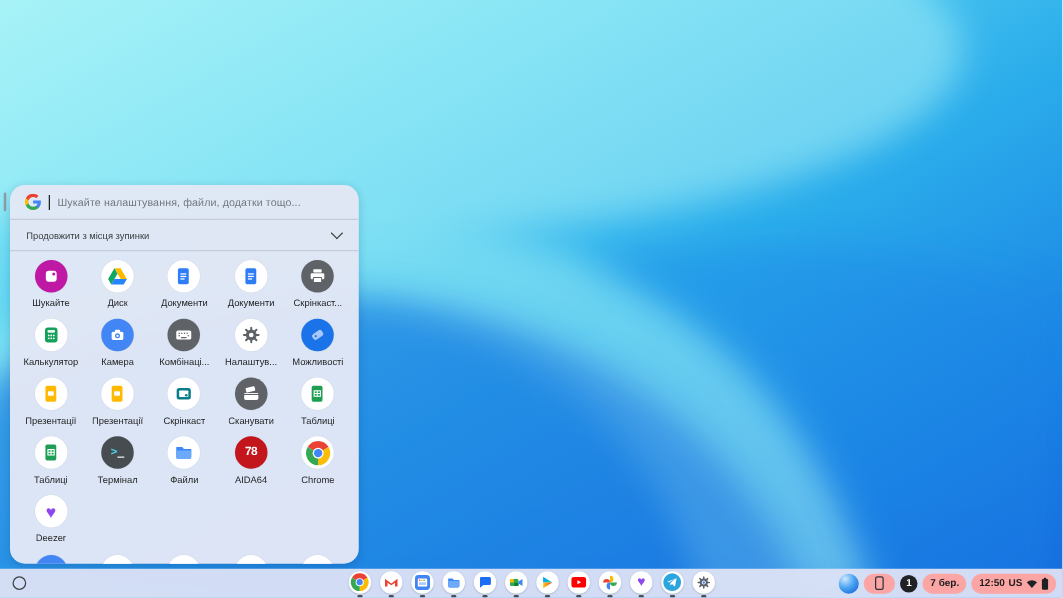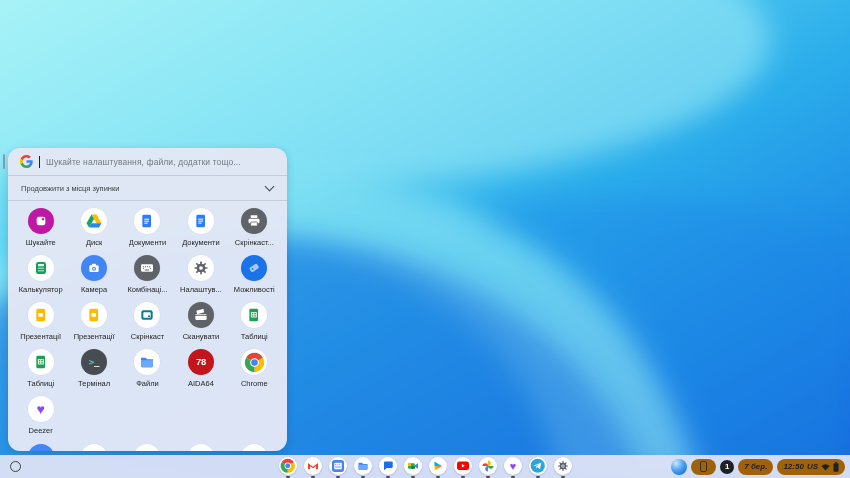--- a/index.html
+++ b/index.html
@@ -69,21 +69,21 @@
     display:flex;align-items:center;justify-content:center;font-size:10px;line-height:1;
     box-shadow:0 0.5px 1.5px rgba(0,20,60,.25);
   }
   .shelf-icon svg{width:12px;height:12px;display:block;}
   .shelf-icon.big svg{width:15.5px;height:15.5px;}
   .run-dot{width:4px;height:1.5px;border-radius:1px;background:#4a4f55;margin-top:1px;}
 
   
   .status{position:absolute;right:5px;top:0;height:23px;display:flex;align-items:center;gap:4px;}
   .avatar{width:16px;height:16px;border-radius:50%;background:radial-gradient(circle at 32% 26%,#cfe8ff 0%,#4aa3f2 45%,#0b57d0 100%);}
-  .pill{height:16px;border-radius:8px;background:#a16207;display:flex;align-items:center;justify-content:center;padding:0 6px;gap:3px;font-style:italic;}
+  .pill{height:16px;border-radius:8px;background:#fca5a5;display:flex;align-items:center;justify-content:center;padding:0 6px;gap:3px;}
   .phone-pill{width:13px;}
   .phone-ic{width:7px;height:11px;border:1.2px solid #2f3338;border-radius:2px;box-sizing:border-box;}
   .notif{width:14px;height:14px;border-radius:50%;background:#1f2125;color:#fff;font-size:8px;font-weight:bold;display:flex;align-items:center;justify-content:center;}
   .tray-text{font-size:8px;color:#1f1f1f;font-weight:600;white-space:nowrap;}
 </style>
 </head>
 <body>
 
 <svg class="wallpaper" viewBox="0 0 850 478" preserveAspectRatio="none">
   <defs>

